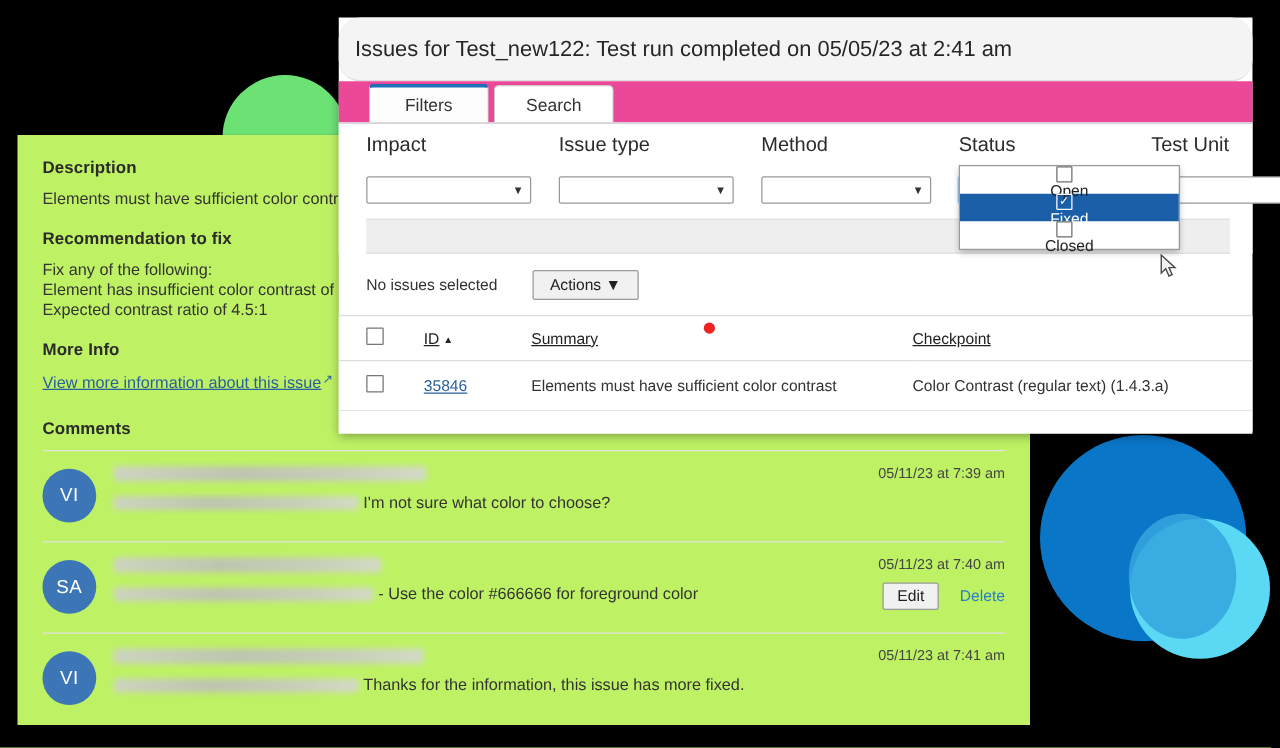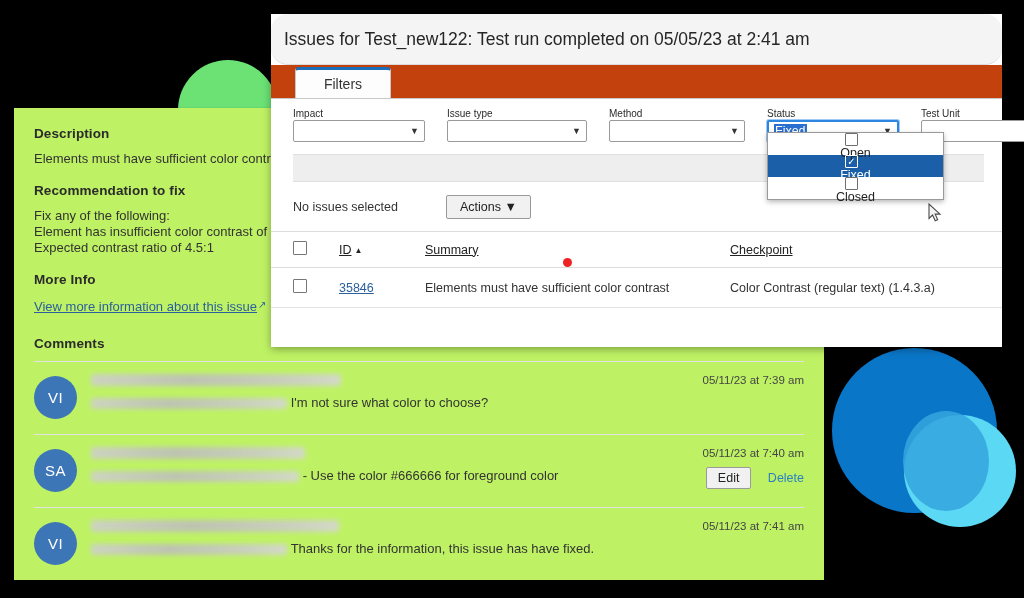--- a/index.html
+++ b/index.html
@@ -99,21 +99,21 @@
     box-shadow:0 2px 8px rgba(0,0,0,.35);
     overflow:visible;
   }
   .modal-head{
     height:50px;background:#f4f4f4;border-bottom:1px solid #dcdcdc;
     display:flex;align-items:center;padding-left:13px;border-radius:17px;
   }
   .modal-title{font-size:17.5px;color:#262626;}
 
   .tabstrip{
-    height:33px;background:#c2410c;position:relative;
+    height:33px;background:#ec4899;position:relative;
     padding-left:24px;display:flex;align-items:flex-end;
   }
   .tab{
     height:30px;min-width:96px;box-sizing:border-box;
     display:flex;align-items:center;justify-content:center;
     font-size:14px;color:#333;background:#ffffff;
     border:1px solid #c8c8c8;border-bottom:none;
     border-radius:4px 4px 0 0;cursor:pointer;
     margin-right:4px;padding:0 14px;
   }
@@ -121,21 +121,21 @@
     border-top:3px solid #1d6fb8;
     background:#fdfdfd;font-weight:normal;
     height:31px;
   }
   .filters-pane{
     background:#ffffff;border-top:1px solid #c8c8c8;
     padding:9px 18px 0 22px;position:relative;
   }
   .filter-row{display:flex;gap:0;}
   .filter-cell{flex:0 0 auto;margin-right:22px;}
-  .f-label{font-size:10px;color:#2b2b2b;margin-bottom:1px;display:block;}
+  .f-label{font-size:16px;color:#2b2b2b;margin-bottom:15px;display:block;}
   .f-select{
     width:132px;height:22px;box-sizing:border-box;
     border:1px solid #999;border-radius:2px;background:#fff;
     display:flex;align-items:center;justify-content:space-between;
     padding:0 5px;font-size:12.5px;color:#333;cursor:pointer;
     position:relative;
   }
   .f-select .caret{font-size:9px;color:#333;line-height:1;}
   .f-select.focused{
     border:2px solid #2f86e0;box-shadow:0 0 0 1px #9ecbf5;
@@ -173,21 +173,21 @@
   .gray-bar{
     margin:12px 0 0 0;height:26px;background:#eeeeee;
     border:1px solid #e0e0e0;border-left:none;border-right:none;
   }
 
   .action-row{
     display:flex;align-items:center;padding:13px 0 12px 22px;
   }
   .no-sel{font-size:12.5px;color:#333;}
   .btn-actions{
-    margin-left:48px;font-size:12.5px;color:#222;background:#f1f1f1;
+    margin-left:28px;font-size:12.5px;color:#222;background:#f1f1f1;
     border:1px solid #9a9a9a;border-radius:2px;padding:4px 13px;cursor:pointer;
   }
 
   
   .tbl{width:100%;border-collapse:collapse;table-layout:fixed;}
   .tbl th{
     text-align:left;font-size:12.5px;font-weight:normal;color:#222;
     padding:9px 0 9px 0;border-top:1px solid #dcdcdc;border-bottom:1px solid #dcdcdc;
     background:#fff;
   }
@@ -267,21 +267,21 @@
             <span class="c-time">05/11/23 at 7:40 am</span>
             <button class="btn-edit">Edit</button>
             <a class="lnk-delete">Delete</a>
           </div>
         </div>
 
         <div class="comment-row">
           <div class="avatar">VI</div>
           <div class="c-main">
             <div><span class="redact r-line1" style="width:248px"></span></div>
-            <div class="c-text"><span class="redact" style="width:196px"></span>&nbsp;<span>Thanks for the information, this issue has have fixed.</span></div>
+            <div class="c-text"><span class="redact" style="width:196px"></span>&nbsp;<span>Thanks for the information, this issue has more fixed.</span></div>
           </div>
           <div class="c-right">
             <span class="c-time">05/11/23 at 7:41 am</span>
           </div>
         </div>
 
       </div>
 
       
     </div>
@@ -289,20 +289,23 @@
 
   <div class="modal">
 
     <div class="modal-head">
       <div class="modal-title">Issues for Test_new122: Test run completed on 05/05/23 at 2:41 am</div>
     </div>
 
     <div class="tabstrip">
       <div class="tab active">
         <span>Filters</span>
+      </div>
+      <div class="tab">
+        <span>Search</span>
       </div>
     </div>
 
     <div class="filters-pane">
       <div class="filter-row">
 
         <div class="filter-cell f-cell-impact">
           <span class="f-label">Impact</span>
           <div class="f-select">
             <span></span>

